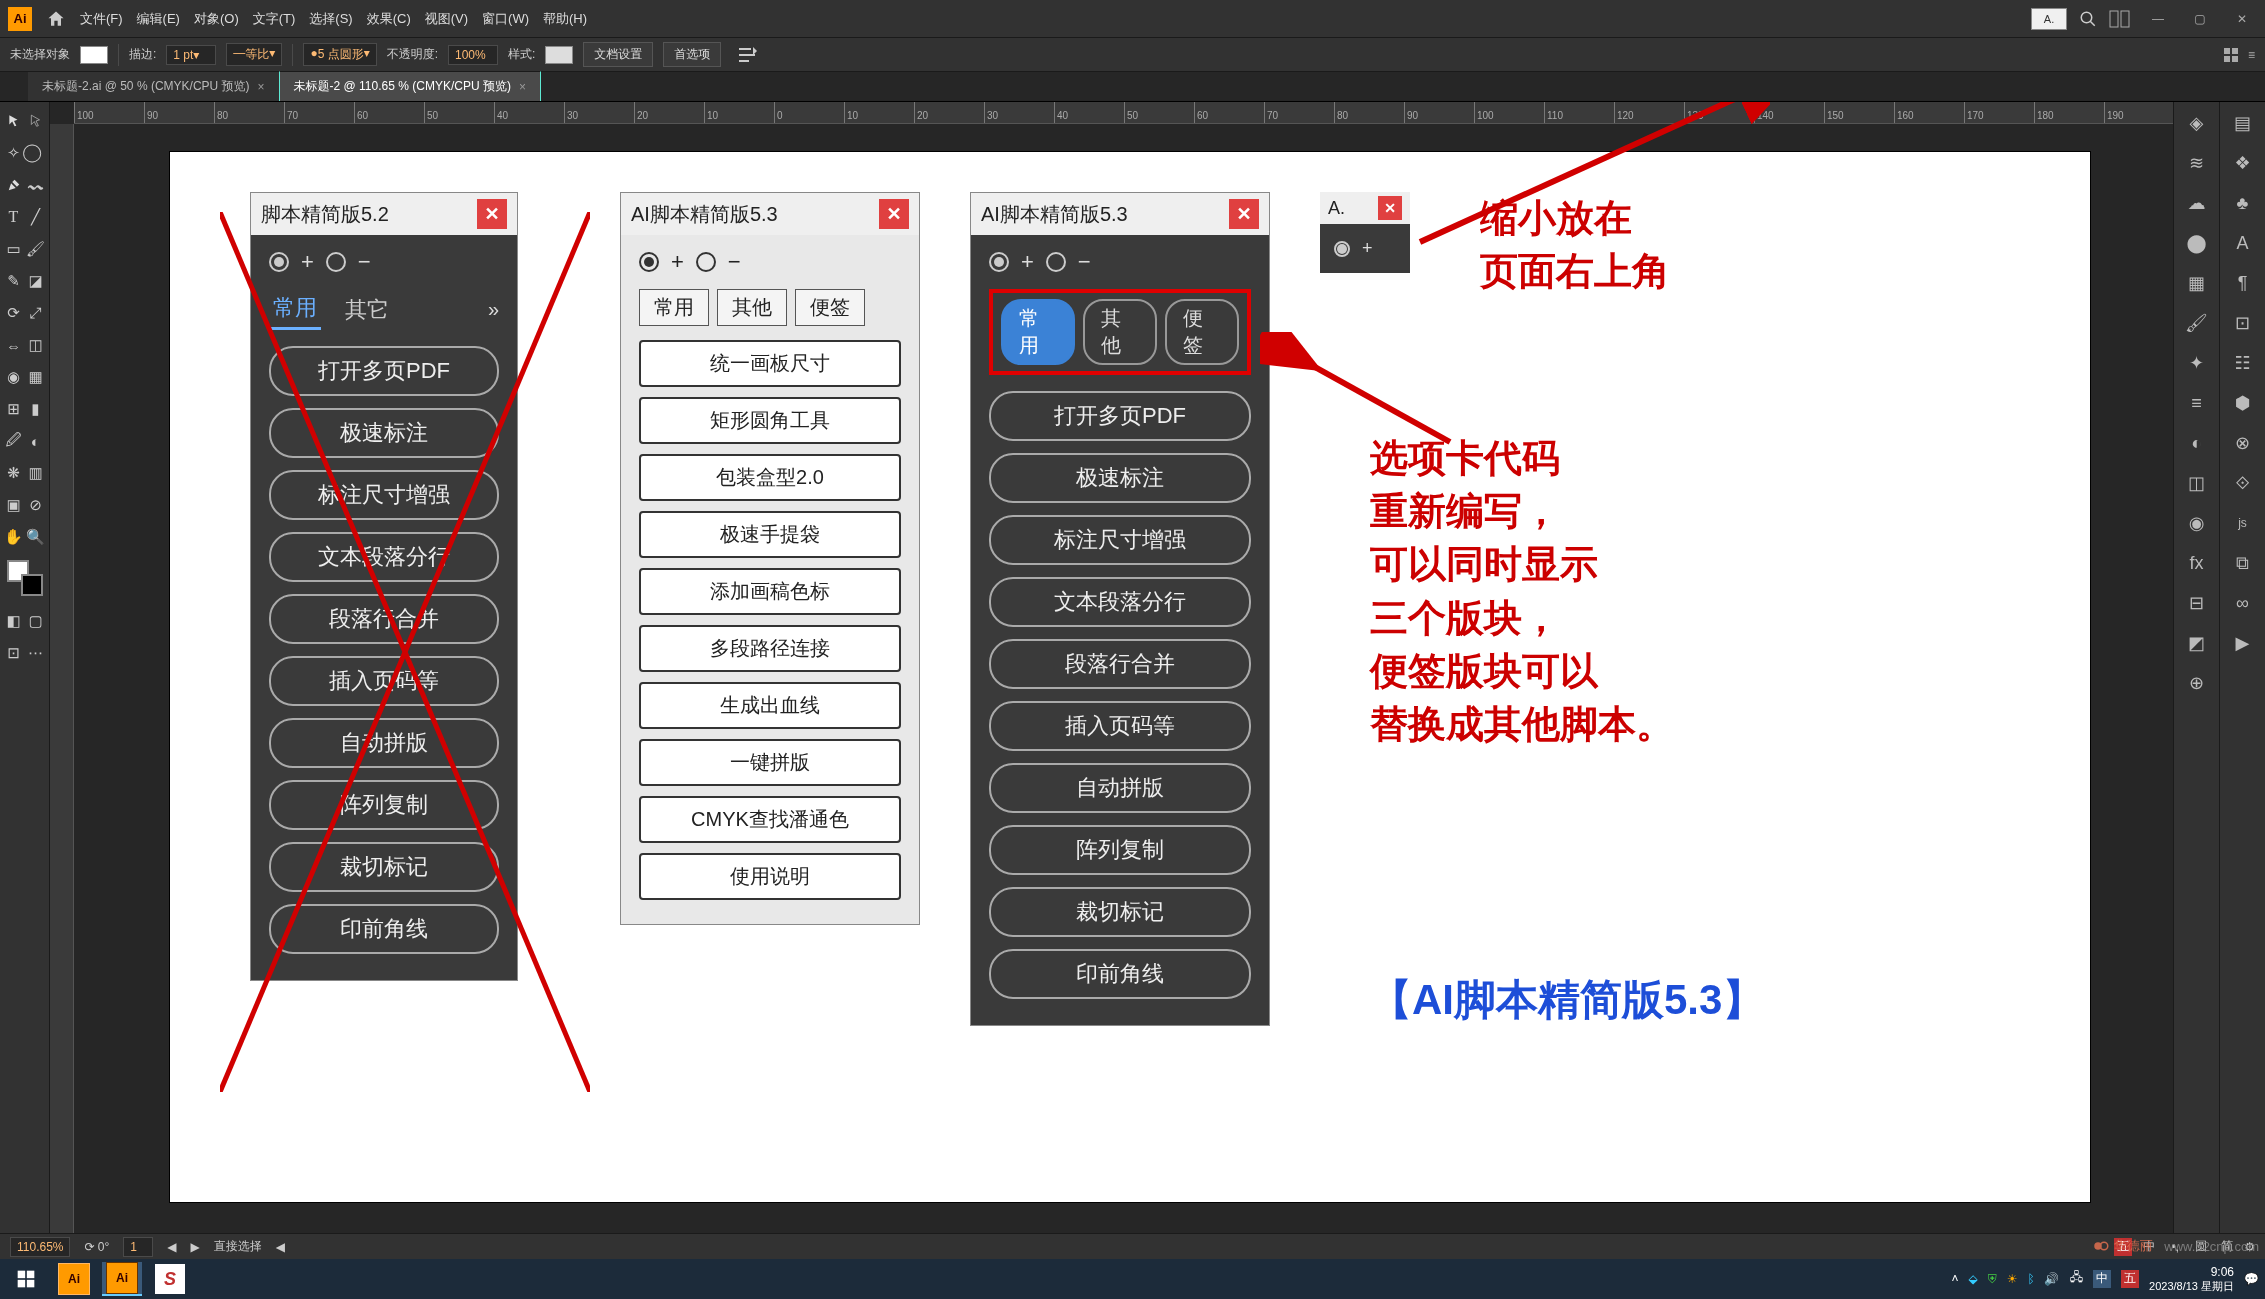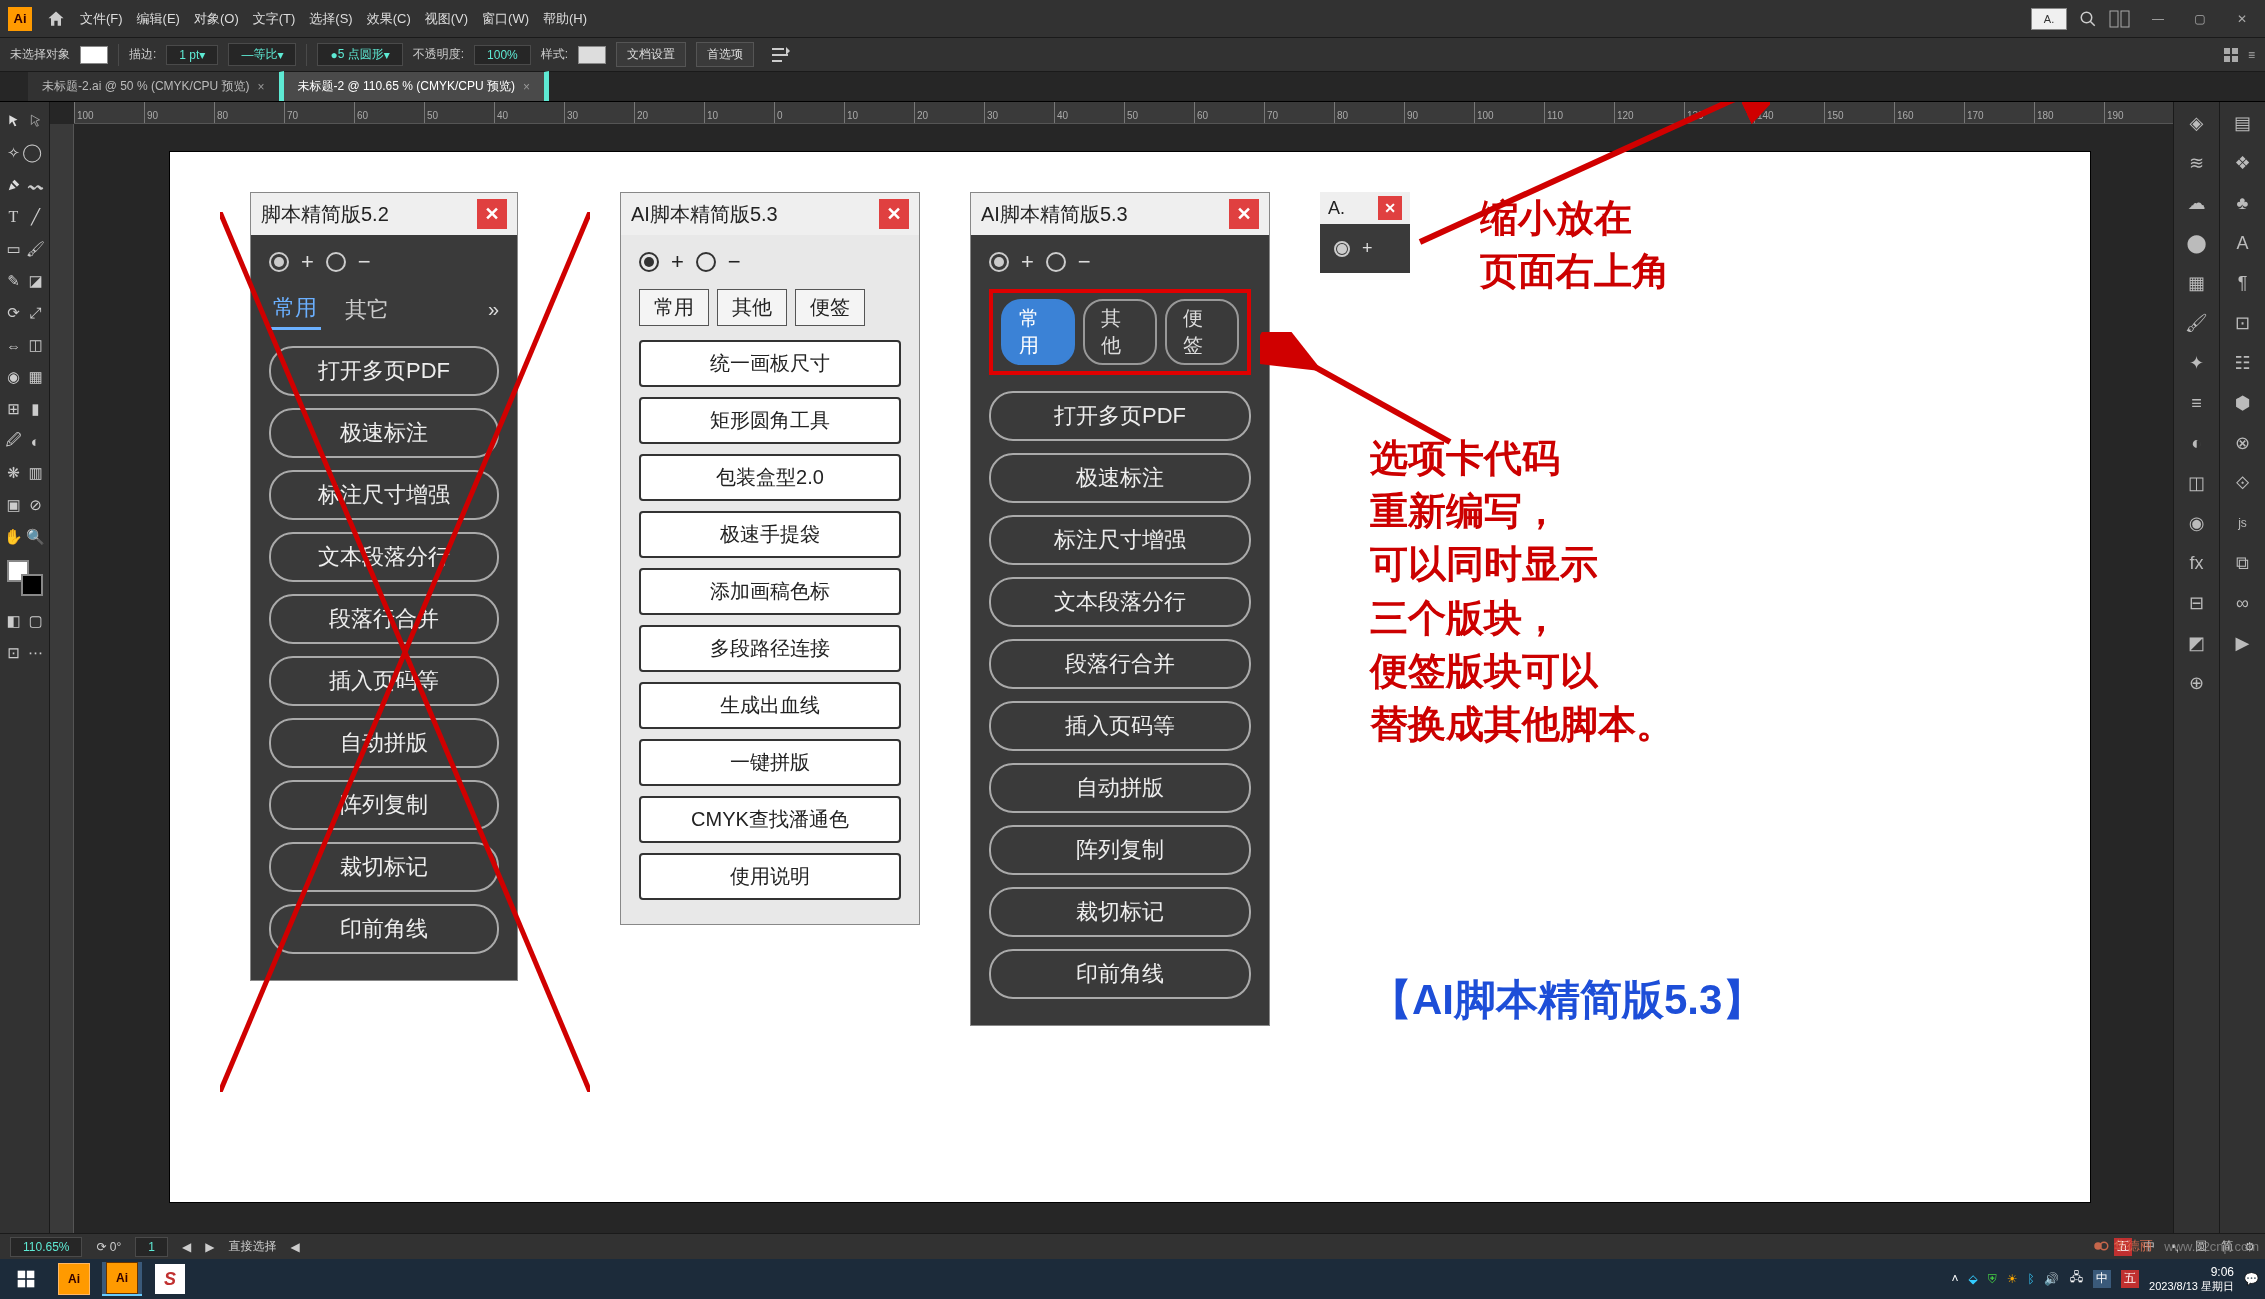--- a/index.html
+++ b/index.html
@@ -8,28 +8,28 @@
 .menubar{height:38px;background:#323232;display:flex;align-items:center;padding:0 8px;gap:14px;border-bottom:1px solid #1a1a1a;}
 .ai-logo{width:24px;height:24px;background:#ff9a00;color:#330000;font-weight:bold;display:flex;align-items:center;justify-content:center;font-size:13px;}
 .home-icon{width:20px;height:20px;}
 .menu-item{color:#ddd;font-size:13px;cursor:pointer;}
 .menubar-right{margin-left:auto;display:flex;align-items:center;gap:12px;}
 .mini-panel-top{width:36px;height:22px;background:#f0f0f0;border:1px solid #888;display:flex;align-items:center;justify-content:center;color:#333;font-size:11px;}
 .search-ico{width:18px;height:18px;}
 .winbtn{width:30px;height:22px;display:flex;align-items:center;justify-content:center;color:#aaa;}
 
 .ctrlbar{height:34px;background:#323232;display:flex;align-items:center;padding:0 10px;gap:10px;border-bottom:1px solid #1a1a1a;font-size:12px;}
-.ctrl-field{background:#262626;border:1px solid #4a4a4a;padding:2px 12px;color:#5eead4;min-width:50px;display:inline-flex;align-items:center;}
+.ctrl-field{background:#262626;border:1px solid #4a4a4a;padding:2px 6px;color:#fdba74;min-width:50px;display:inline-flex;align-items:flex-start;}
 .ctrl-swatch{width:28px;height:18px;background:#fff;border:1px solid #888;}
 .ctrl-sep{width:1px;height:22px;background:#4a4a4a;}
 .ctrl-btn{background:#3a3a3a;border:1px solid #555;padding:3px 10px;color:#ddd;}
 .ctrl-right{margin-left:auto;display:flex;gap:8px;align-items:center;}
 
 .doctabs{height:30px;background:#262626;display:flex;align-items:flex-end;padding-left:28px;border-bottom:1px solid #000;}
-.doctab{padding:6px 14px;background:#323232;color:#bbb;font-size:12px;border-right:5px solid #5eead4;border-top:1px solid #1a1a1a;display:flex;gap:8px;align-items:center;}
+.doctab{padding:6px 14px;background:#323232;color:#bbb;font-size:12px;border-right:1px solid #5eead4;border-top:1px solid #1a1a1a;display:flex;gap:8px;align-items:center;}
 .doctab.active{background:#4a4a4a;color:#fff;}
 .doctab-close{color:#999;}
 
 .main{position:absolute;top:102px;left:0;right:0;bottom:40px;display:flex;}
 .ltoolbar{width:50px;background:#323232;border-right:1px solid #1a1a1a;display:flex;flex-direction:column;align-items:center;padding-top:4px;gap:2px;}
 .ltool{width:44px;height:30px;display:flex;align-items:center;justify-content:center;color:#ccc;font-size:15px;}
 .ltool.pair{flex-direction:row;gap:2px;width:46px;}
 .ltool-half{width:20px;height:28px;display:flex;align-items:center;justify-content:center;}
 .fgbg{position:relative;width:36px;height:36px;margin-top:6px;}
 .fgbox{position:absolute;width:22px;height:22px;border:2px solid #888;background:#fff;}

